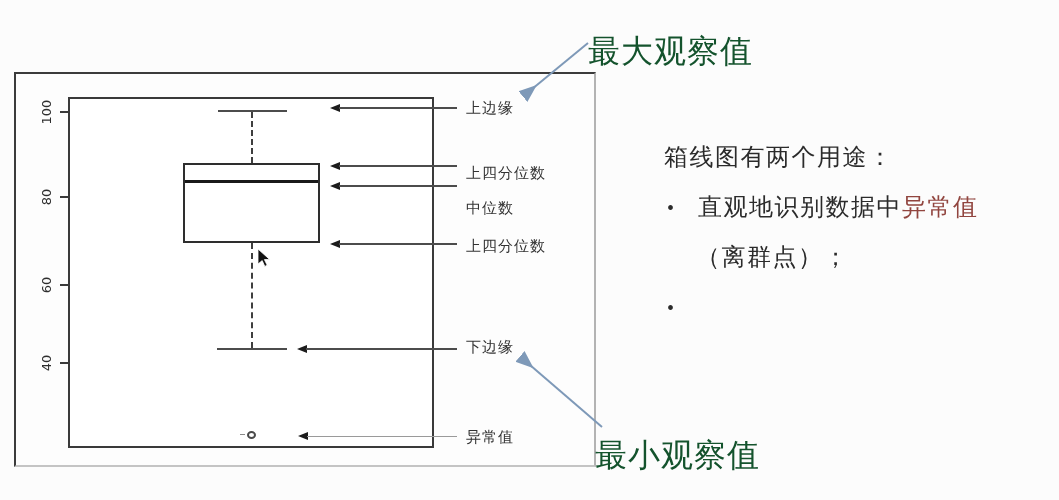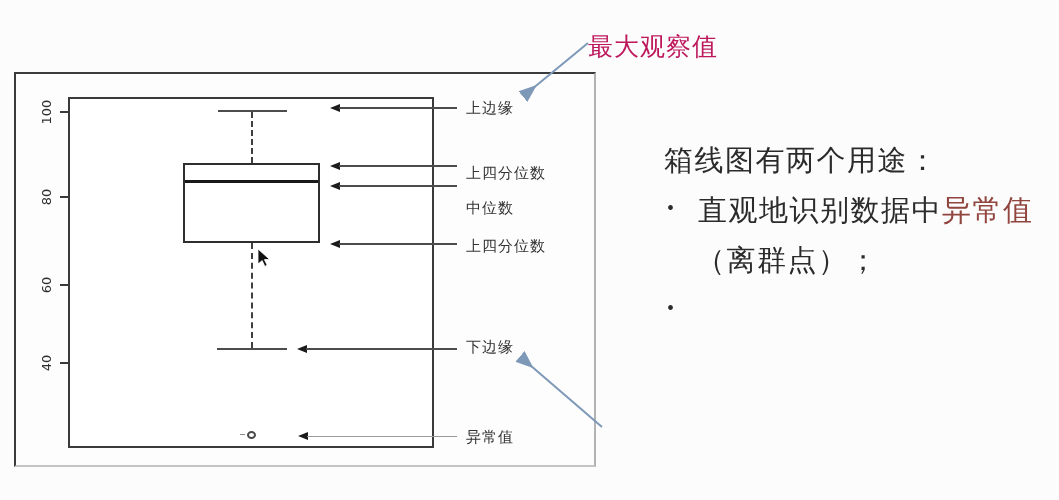--- a/index.html
+++ b/index.html
@@ -33,24 +33,24 @@
        border:2px solid #4a4a4a;border-radius:50%;box-sizing:border-box;background:#fff;}
   .outlier-dash{position:absolute;left:240px;top:434px;width:5px;height:1px;background:#8a8a8a;}
   
   .shaft{position:absolute;height:2px;background:#4c4c4c;}
   .shaft.faint{height:1px;background:#9a9a9a;}
   .ahead{position:absolute;width:0;height:0;
        border-top:4px solid transparent;border-bottom:4px solid transparent;
        border-right:10px solid #1c1c1c;}
   .flabel{position:absolute;left:466px;font-size:15px;color:#333;white-space:nowrap;letter-spacing:1px;}
   
-  .bignote{position:absolute;font-size:25px;color:#be185d;white-space:nowrap;letter-spacing:1px;}
+  .bignote{position:absolute;font-size:32px;color:#14532d;white-space:nowrap;letter-spacing:1px;}
   .overlay{position:absolute;left:0;top:0;pointer-events:none;}
   
-  .rt{position:absolute;font-size:29px;color:#2b2b2b;white-space:nowrap;letter-spacing:1.5px;}
+  .rt{position:absolute;font-size:24px;color:#2b2b2b;white-space:nowrap;letter-spacing:1.5px;}
   .rt .red, .rt.red{color:#91453f;}
   .bullet{position:absolute;font-size:20px;color:#2b2b2b;}
   .cursor{position:absolute;}
 </style>
 </head>
 <body>
 
 <div class="stage">
 
   <div class="panel"></div>
@@ -94,20 +94,21 @@
   <div class="shaft faint" style="left:307px;top:436px;width:150px"></div>
 
   <div class="flabel" style="top:99px">上边缘</div>
   <div class="flabel" style="top:164px">上四分位数</div>
   <div class="flabel" style="top:199px">中位数</div>
   <div class="flabel" style="top:237px">上四分位数</div>
   <div class="flabel" style="top:338px">下边缘</div>
   <div class="flabel" style="top:428px">异常值</div>
 
   <div class="bignote" style="left:588px;top:30px">最大观察值</div>
+  <div class="bignote" style="left:595px;top:434px">最小观察值</div>
 
   <svg class="overlay" width="1059" height="500">
     <defs>
       <marker id="bhead" markerWidth="9" markerHeight="8" refX="7" refY="4" orient="auto">
         <polygon points="9,0.5 0,4 9,7.5" fill="#7e99b8"></polygon>
       </marker>
     </defs>
     <line x1="588" y1="43" x2="526" y2="94" stroke="#7e99b8" stroke-width="2" marker-end="url(#bhead)"></line>
     <line x1="602" y1="427" x2="523" y2="359" stroke="#7e99b8" stroke-width="2" marker-end="url(#bhead)"></line>
   </svg>

